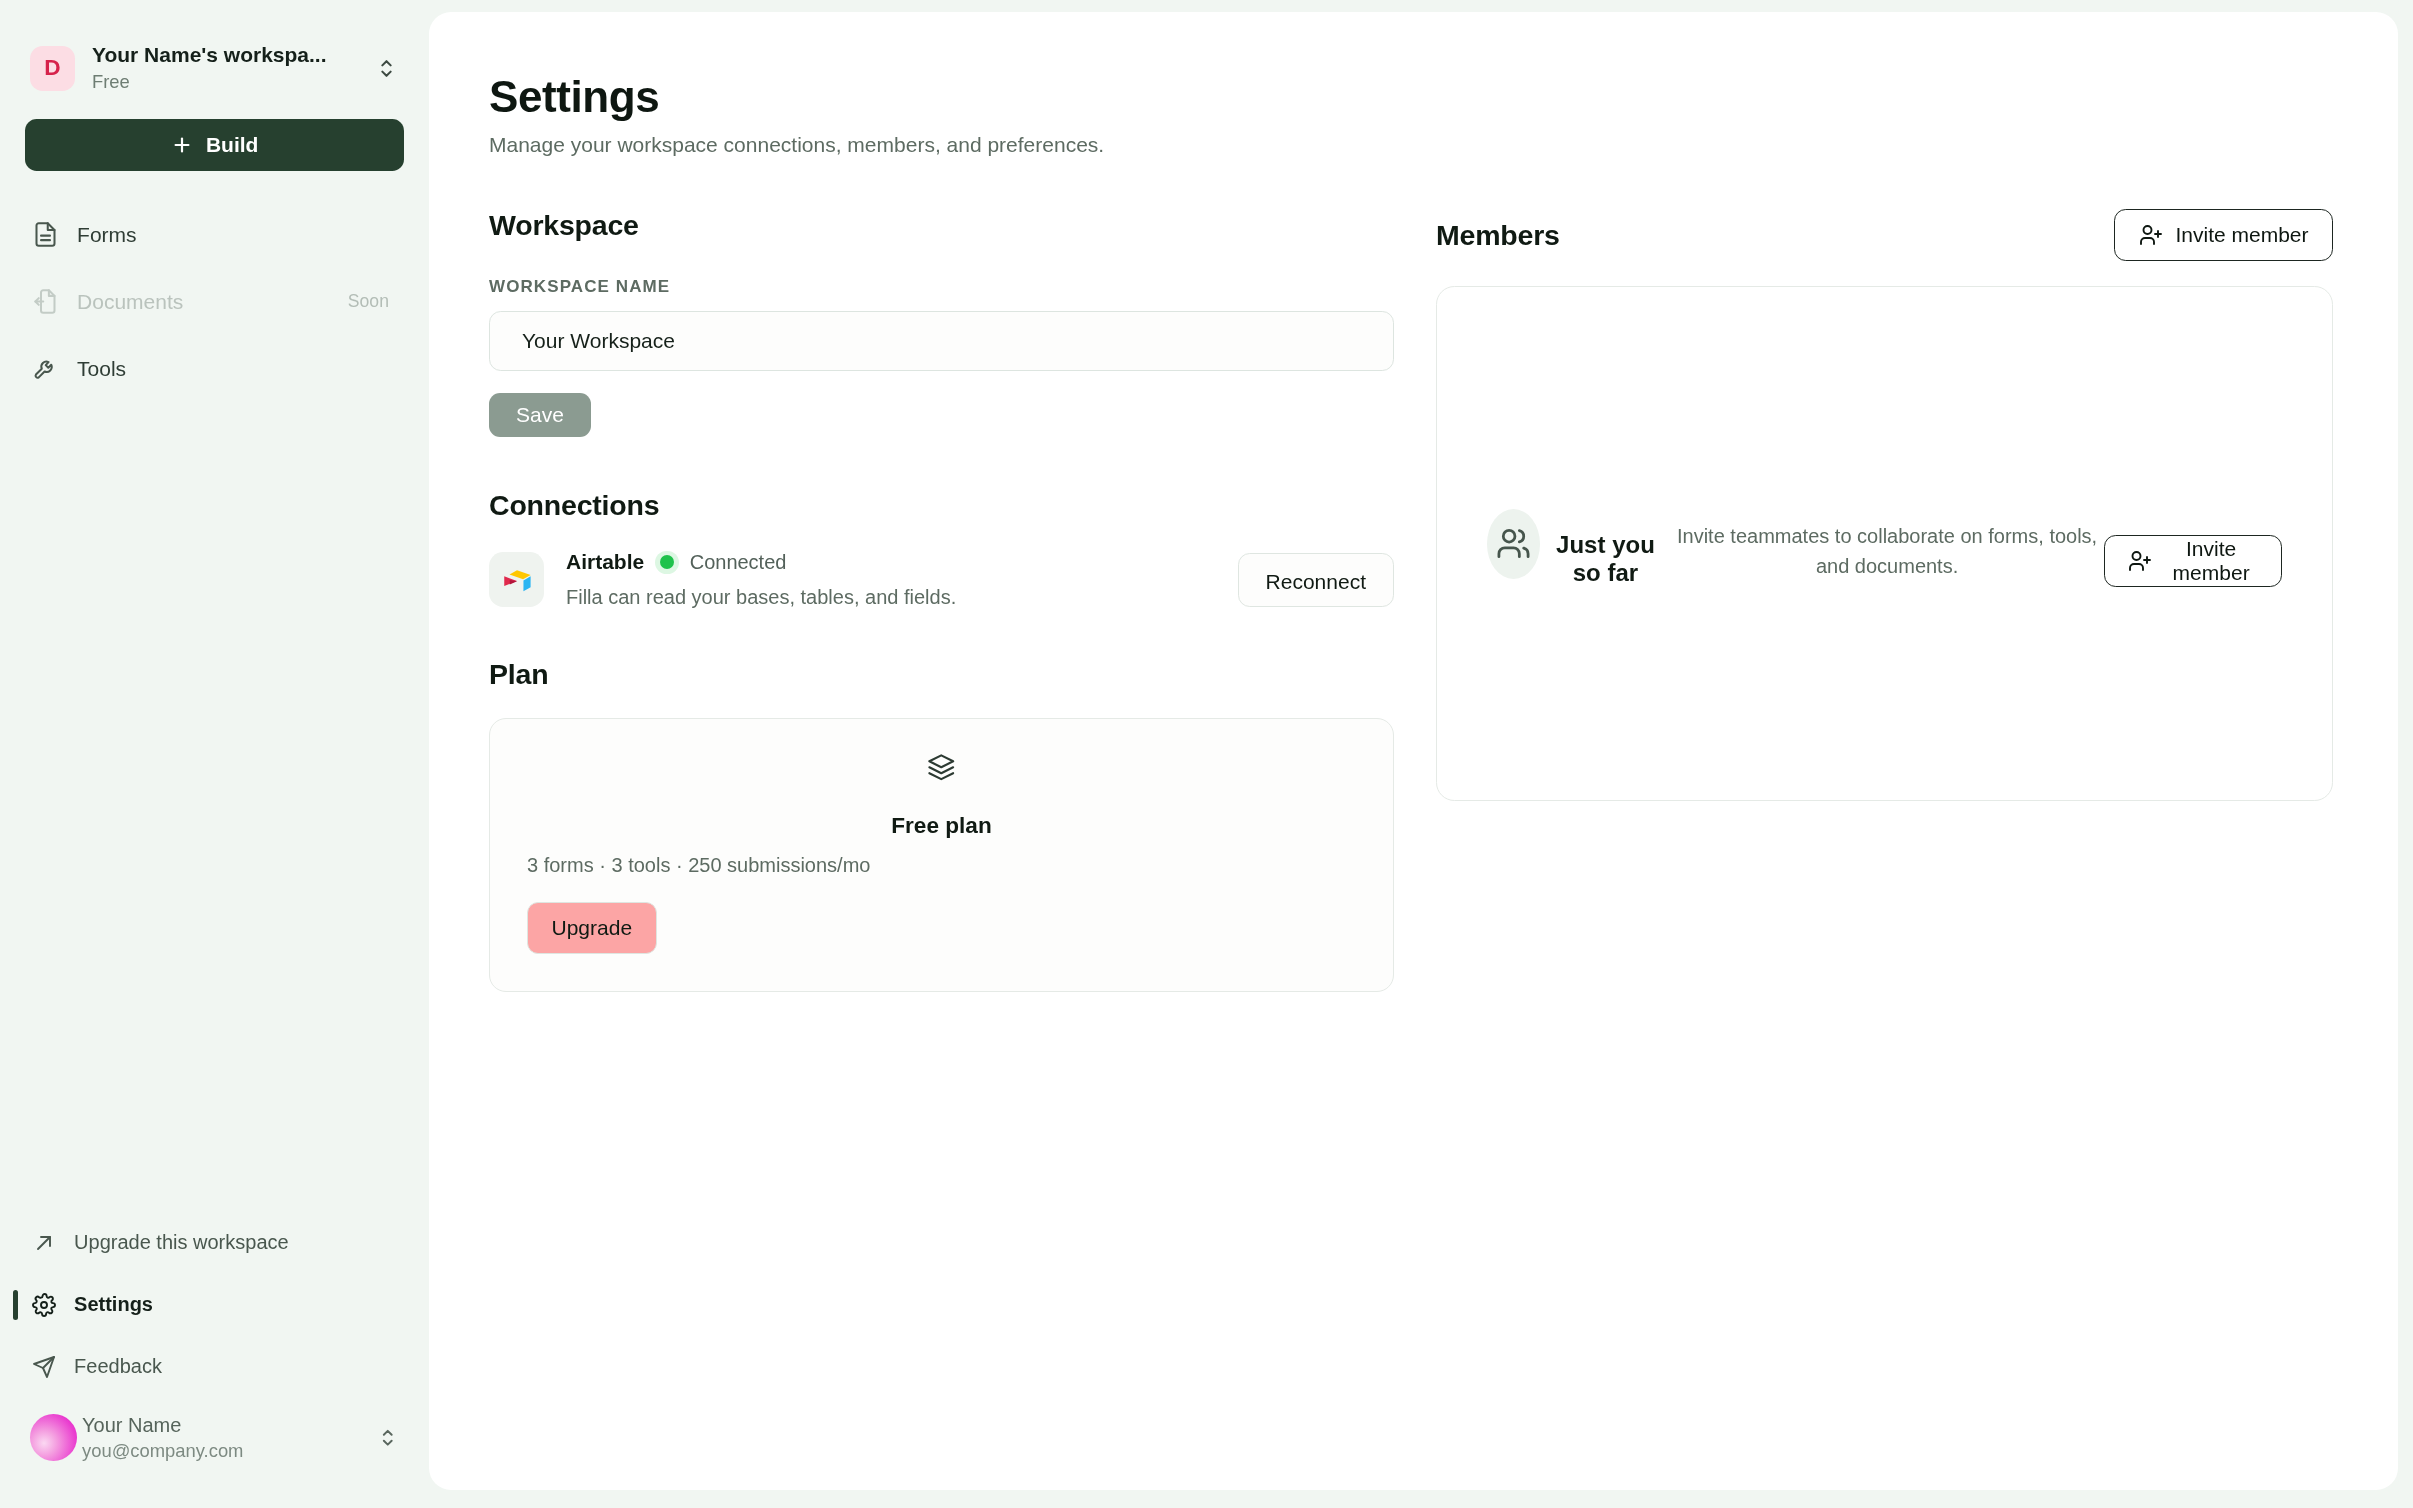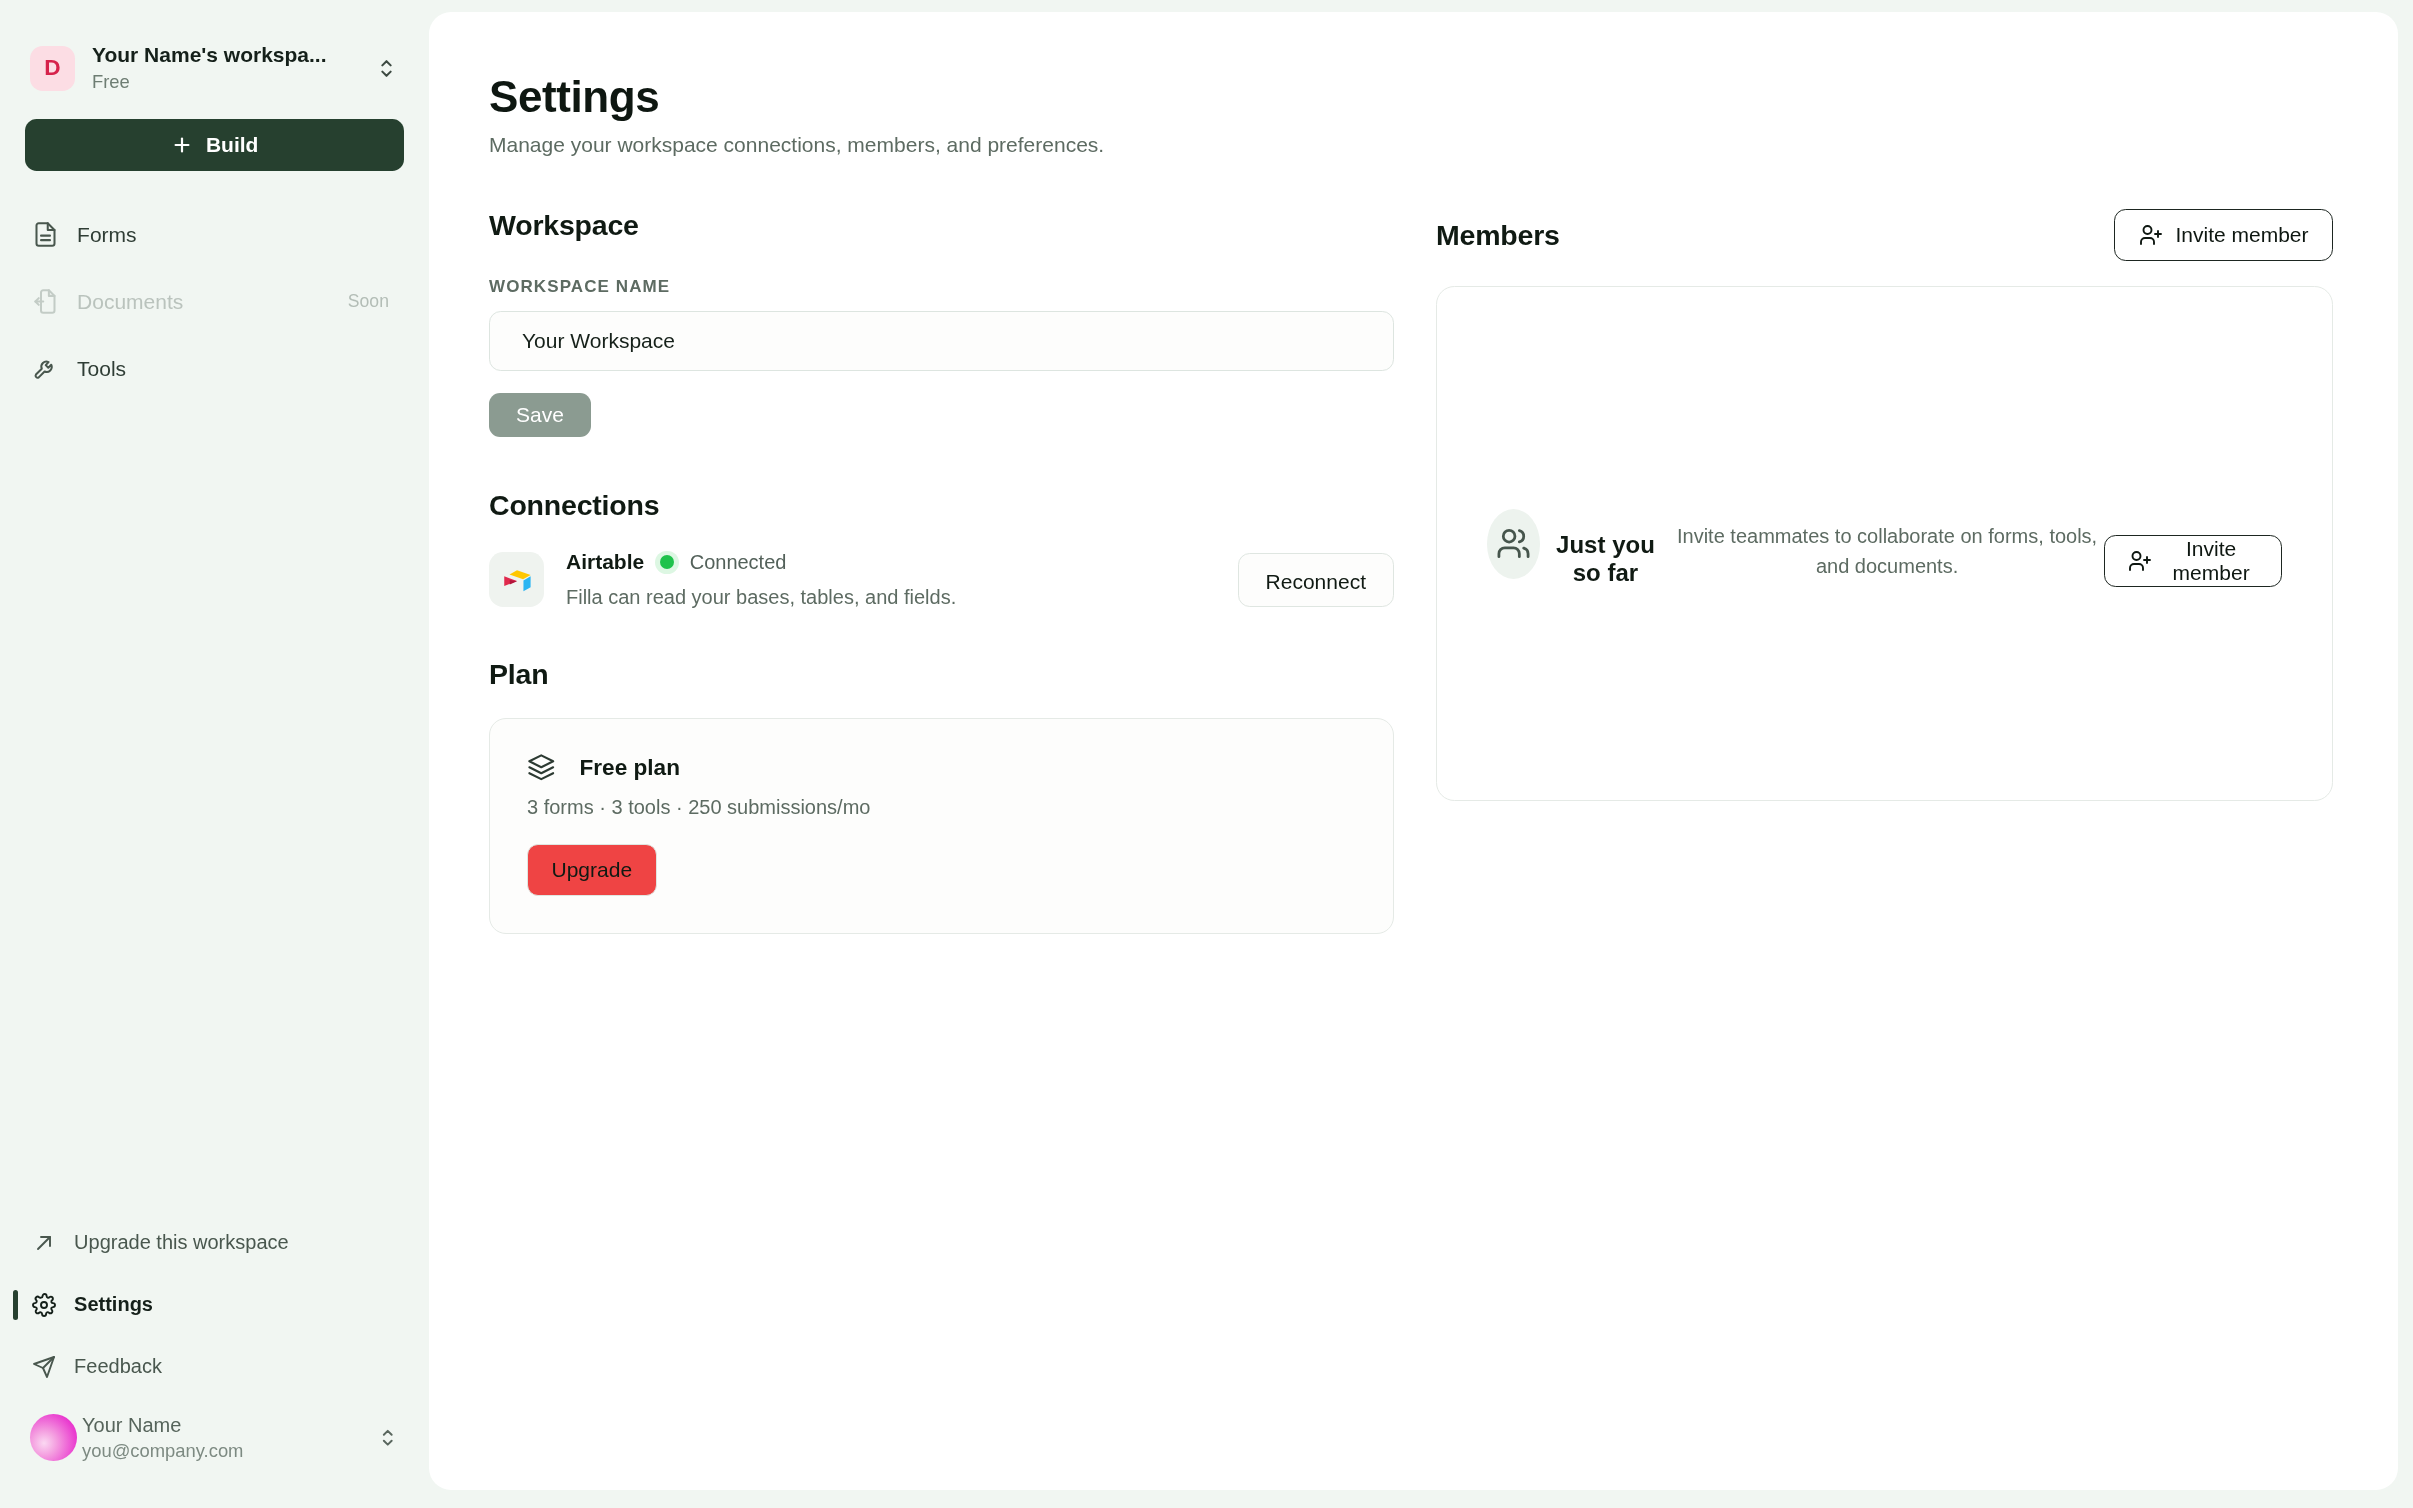--- a/index.html
+++ b/index.html
@@ -145,27 +145,27 @@
     height: 54px; padding: 16px 27px; border: 1.3px solid #dfe6e1;
     border-radius: 11.7px; background: #fdfdfc; font-size: 21px; color: #101a13;
     cursor: pointer; font-family: "Liberation Sans", sans-serif;
   }
 
   .plan-head { margin-top: 49px; }
   .plan-card {
     margin-top: 27px; border: 1.3px solid #e5eae6; border-radius: 17px;
     background: #fdfdfc; padding: 34px 37px 37px 37px;
   }
-  .plan-title-row { display: flex; align-items: flex-end; gap: 24px; }
+  .plan-title-row { display: flex; align-items: center; gap: 32px; flex-direction: column; }
   .layers-ico { width: 28.5px; height: 28.5px; color: #2c3a32; }
   .plan-name { font-size: 22.6px; font-weight: 700; color: #101a13; }
   .plan-meta { font-size: 20px; color: #5d6b62; margin-top: 14.2px; }
   .upgrade-btn {
     margin-top: 25px; height: 52px; padding: 0 23.5px;
-    border: 1.3px solid #dfe6e1; border-radius: 11px; background: #ef4444;
+    border: 1.3px solid #dfe6e1; border-radius: 11px; background: #fca5a5;
     font-size: 21px; color: #101a13; cursor: pointer;
     font-family: "Liberation Sans", sans-serif;
   }
 
   .members-head { display: flex; align-items: center; justify-content: space-between; }
   .invite-btn {
     height: 52px; padding: 0 23.5px; border: 1.3px solid #1d2621;
     border-radius: 11.7px; background: #ffffff;
     display: inline-flex; align-items: center; gap: 12.6px;
     font-size: 21px; color: #0e1711; cursor: pointer;

